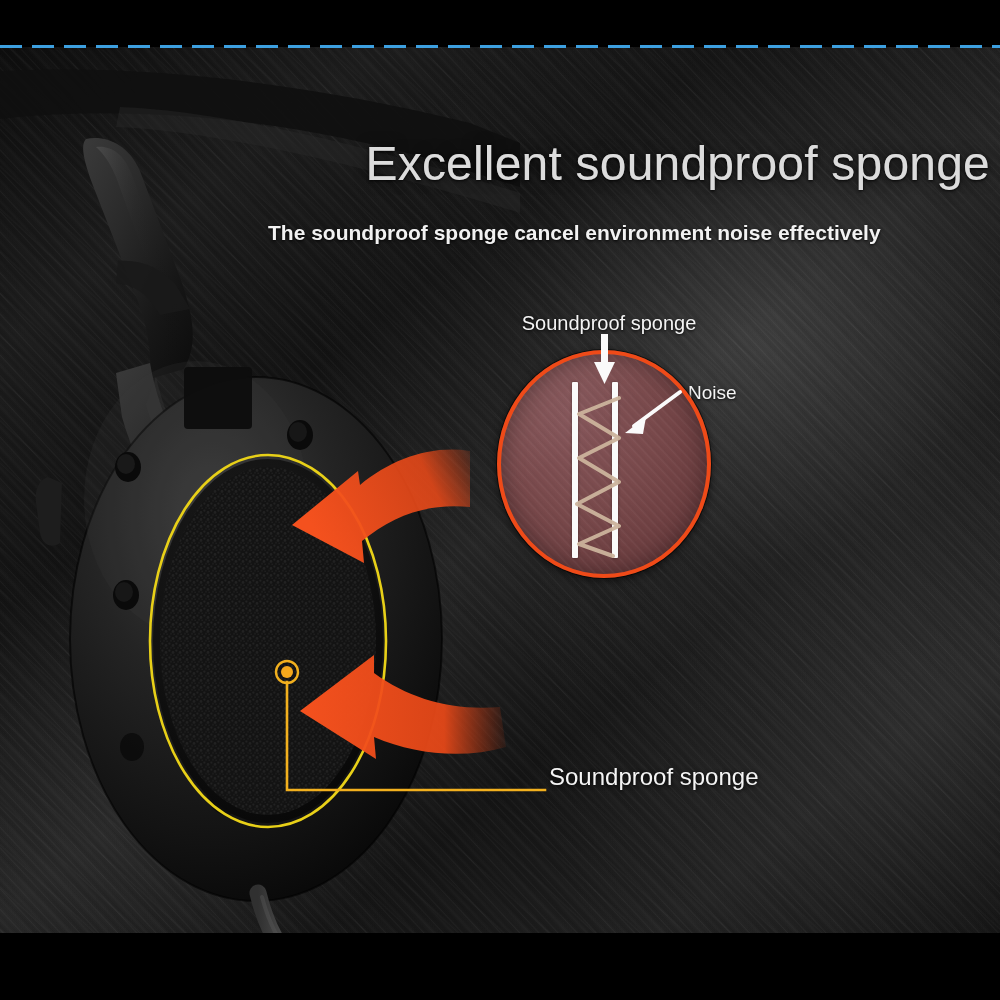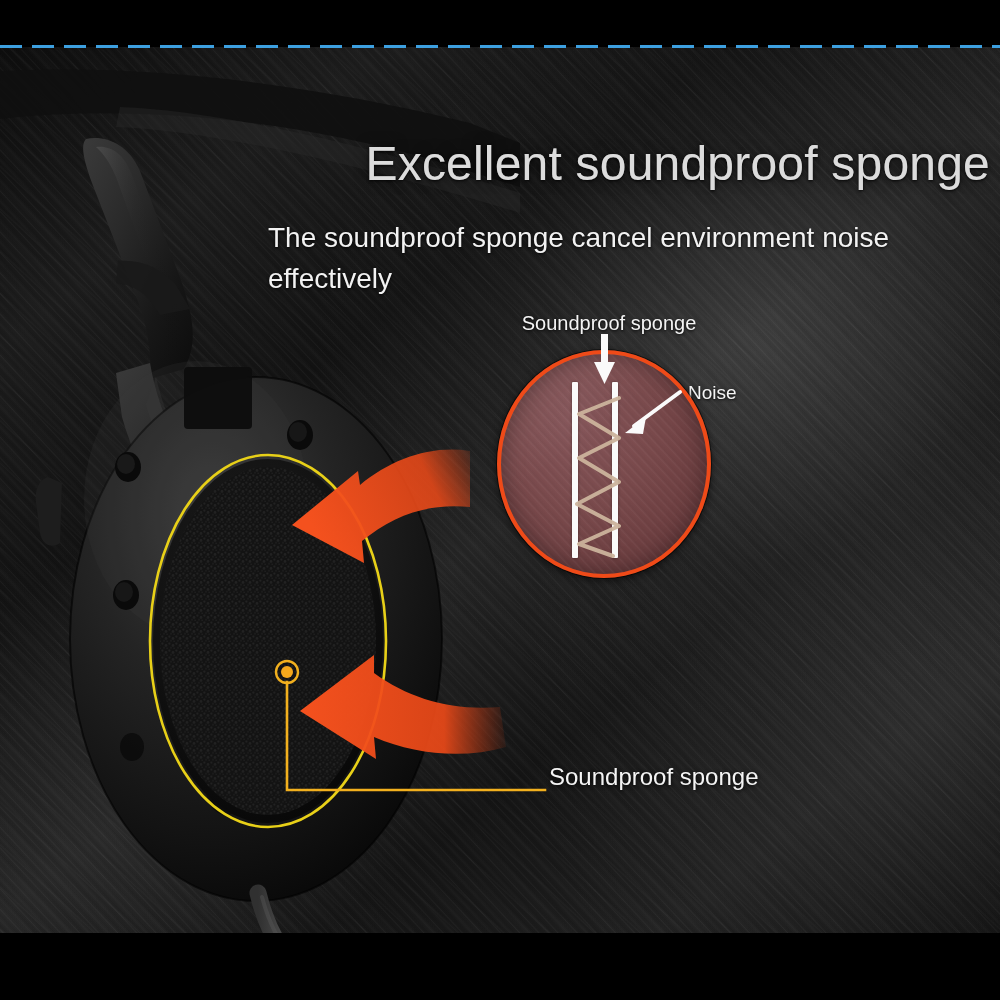--- a/index.html
+++ b/index.html
@@ -62,21 +62,21 @@
   #headline{
     position:absolute;left:340px;top:136px;width:650px;z-index:30;
     font-size:48px;font-weight:400;letter-spacing:.2px;
     color:#dcdcdc;text-align:right;white-space:nowrap;
     text-shadow:0 1px 3px rgba(0,0,0,.85), 0 0 14px rgba(0,0,0,.6);
     background:linear-gradient(180deg,#f2f2f2 0%,#d2d2d2 46%,#9a9a9a 100%);
     -webkit-background-clip:text;background-clip:text;
   }
   #sub{
     position:absolute;left:268px;top:218px;width:716px;z-index:30;
-    font-size:28px;line-height:1.45;color:#f2f2f2;font-weight:400;
+    font-size:21px;line-height:1.45;color:#f2f2f2;font-weight:700;
     text-shadow:0 1px 3px rgba(0,0,0,.9);
   }
 
   
   #diagram{position:absolute;left:470px;top:300px;width:300px;height:290px;z-index:30;}
   #dia-title{
     position:absolute;left:14px;top:12px;width:250px;text-align:center;
     font-size:20px;color:#f4f4f4;white-space:nowrap;
     text-shadow:0 1px 3px rgba(0,0,0,.9);
   }

